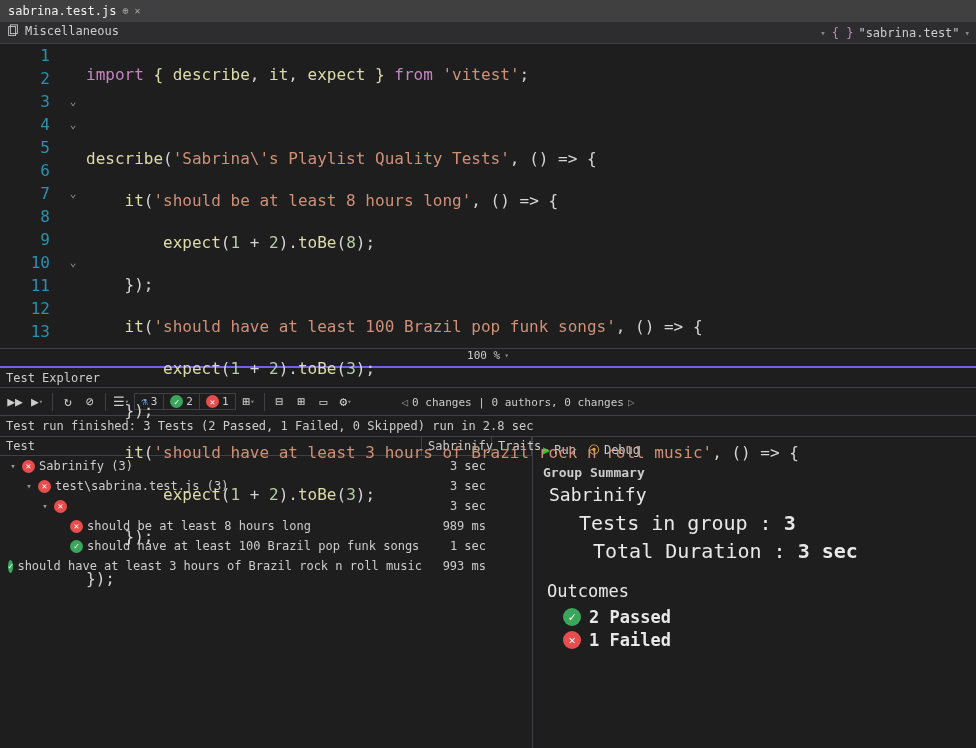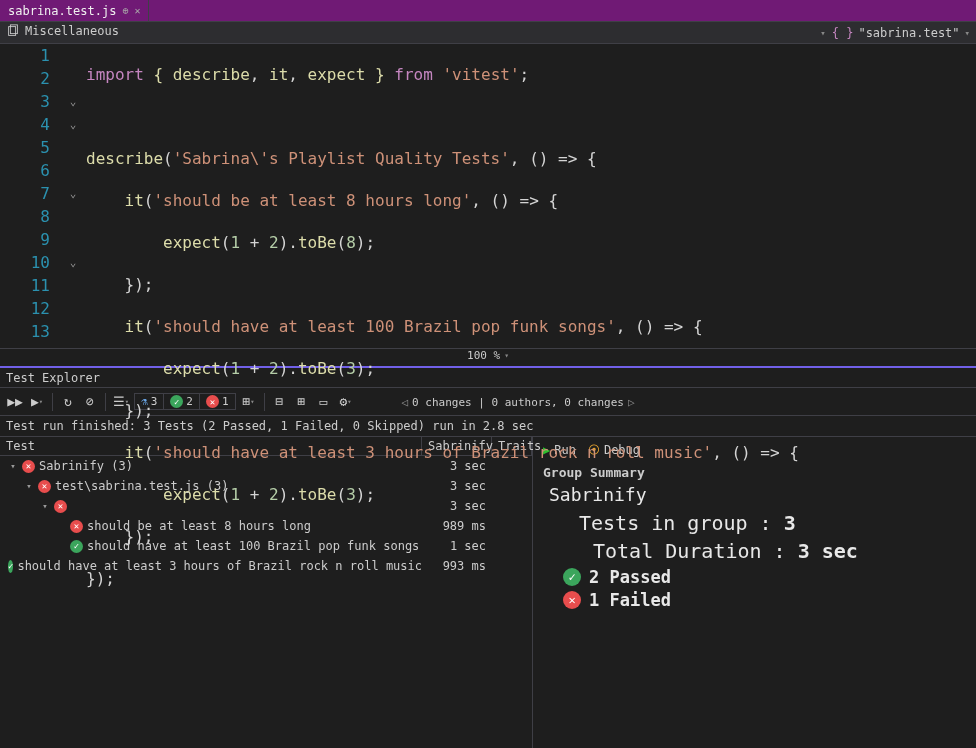--- a/index.html
+++ b/index.html
@@ -8,21 +8,21 @@
   background: #1e1e1e;
   color: #ccc;
   font-size: 13px;
   width: 976px;
   height: 748px;
   overflow: hidden;
   display: flex;
   flex-direction: column;
 }
 .tabbar {
-  background: #701a75;
+  background: #404040;
   display: flex;
   height: 22px;
   border-bottom: 1px solid #3f3f46;
 }
 .tab {
   display: flex;
   align-items: center;
   padding: 0 8px;
   border-right: 1px solid #3f3f46;
   gap: 6px;
@@ -347,20 +347,21 @@
         </div>
       <div class="dbtn">
           <span style="color:#e0a030;">⦿</span>
           <span>Debug</span>
         </div>
     </div>
     <div class="grp-title">Group Summary</div>
     <div class="grp-name">Sabrinify</div>
     <div class="grp-line"><span>Tests in group :</span> <b>3</b></div>
     <div class="grp-line indent2"><span>Total Duration :</span> <b>3  sec</b></div>
+    <div class="outcomes-title">Outcomes</div>
     <div class="outcome-line">
         <span class="circle c-pass" style="width:18px;height:18px;font-size:12px;">✓</span>
         <b>2 Passed</b>
       </div>
     <div class="outcome-line">
         <span class="circle c-fail" style="width:18px;height:18px;font-size:12px;">✕</span>
         <b>1 Failed</b>
       </div>
   </div>
 </div>

